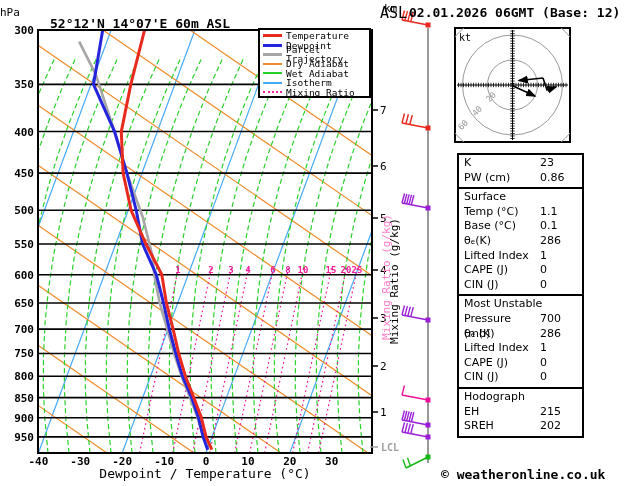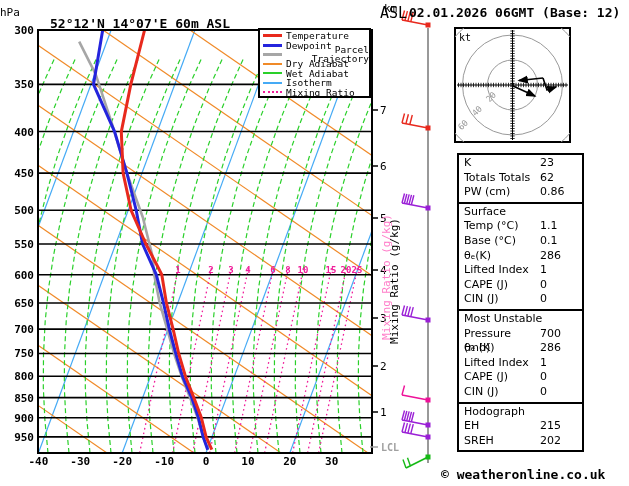--- a/index.html
+++ b/index.html
@@ -3,21 +3,21 @@
 <meta charset="utf-8">
 <style>
   html,body{margin:0;padding:0;background:#fff;}
   .stage{position:relative;width:629px;height:486px;background:#fff;overflow:hidden;
          font-family:"DejaVu Sans",sans-serif;color:#000;}
   .abs{position:absolute;white-space:nowrap;}
   .mono{font-family:"DejaVu Sans Mono",monospace;}
   .hdr{font-weight:bold;font-size:13px;}
   #legend{position:absolute;left:258px;top:28px;width:113px;height:70px;background:#fff;
           border:2px solid #000;z-index:5;padding:1px 0 0 3px;box-sizing:border-box;}
-  .lg-row{display:flex;align-items:center;height:9.4px;text-align:right;}
+  .lg-row{display:flex;align-items:center;height:9.4px;}
   .lg-line{width:19px;margin-right:4px;flex:0 0 19px;}
   .lg-label{font-size:9.5px;line-height:9px;font-family:"DejaVu Sans Mono",monospace;}
   #infopanel{position:absolute;left:457px;top:153px;width:127px;z-index:5;}
   .ibox{border:2px solid #000;background:#fff;box-sizing:border-box;margin-top:-2px;
         padding:1px 4px 2px 5px;font-size:11px;font-family:"DejaVu Sans",sans-serif;}
   .ibox:first-child{margin-top:0;}
   .irow{display:flex;height:14.6px;line-height:14.6px;}
   .irow .lab{flex:1;}
   .irow .val{flex:0 0 38px;text-align:left;}
   .ihead{text-align:left;height:14.6px;line-height:14.6px;}
@@ -375,30 +375,27 @@
       <div class="lg-row">
         <span class="lg-line" style="border-top: 2px solid rgb(69, 170, 245);"></span>
         <span class="lg-label">Isotherm</span>
       </div>
       <div class="lg-row">
         <span class="lg-line" style="border-top: 2px dotted rgb(240, 31, 155);"></span>
         <span class="lg-label">Mixing Ratio</span>
       </div>
     </div>
 
+  <div class="abs mono" id="xlabel">Dewpoint / Temperature (°C)</div>
 
   <div id="infopanel">
     <div class="ibox">
       <div class="irow">
         <span class="lab">K</span>
         <span class="val">23</span>
-        </div>
-      <div class="irow">
-        <span class="lab">Totals Totals</span>
-        <span class="val">62</span>
         </div>
       <div class="irow">
         <span class="lab">PW (cm)</span>
         <span class="val">0.86</span>
         </div>
     </div>
     <div class="ibox">
       <div class="ihead">Surface</div>
       <div class="irow">
         <span class="lab">Temp (°C)</span>

